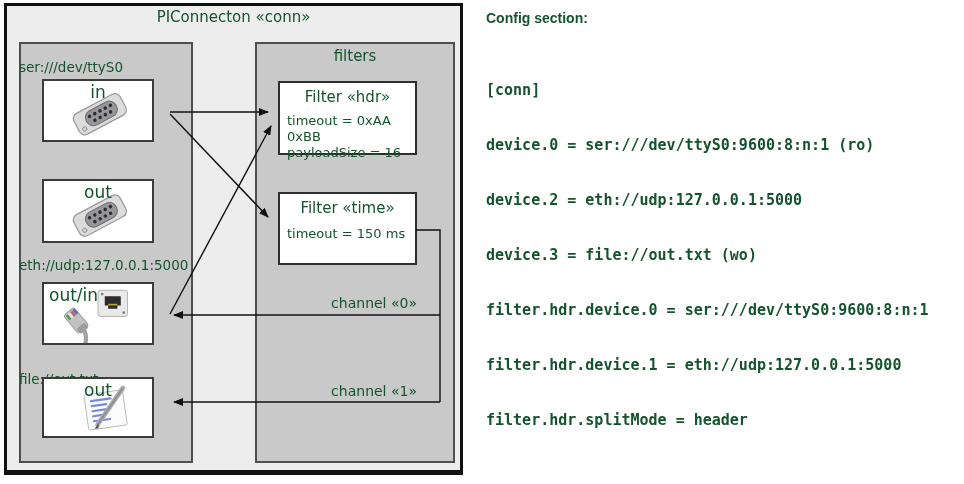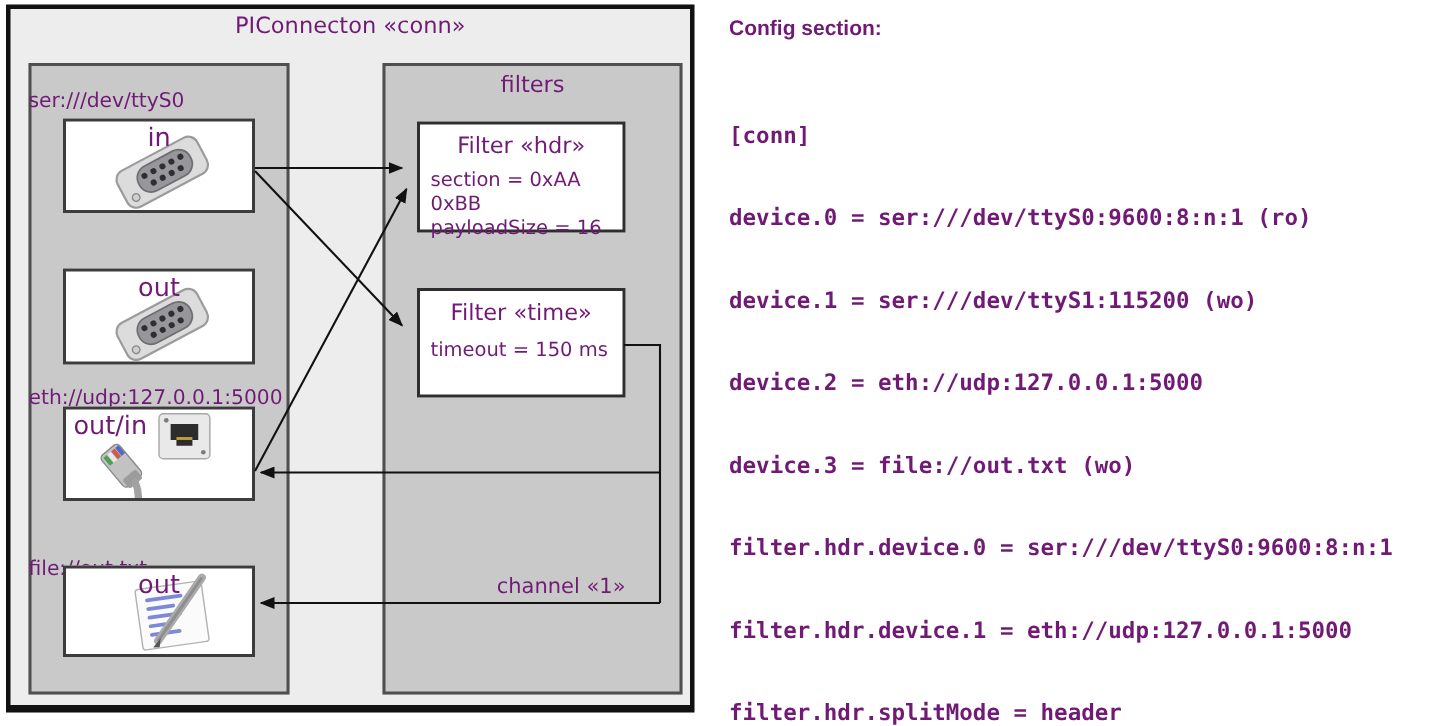--- a/index.html
+++ b/index.html
@@ -1,33 +1,33 @@
 <!DOCTYPE html>
 <html><head>
 <meta charset="utf-8">
 <style>
   html,body{margin:0;padding:0;background:#fff;}
   .stage{position:relative;width:964px;height:484px;background:#ffffff;overflow:hidden;
-         font-family:"DejaVu Sans",sans-serif;color:#701a75;}
+         font-family:"DejaVu Sans",sans-serif;color:#14532d;}
   .abs{position:absolute;box-sizing:border-box;}
 
   
   .outer{left:4px;top:3px;width:459px;height:472px;background:#ededed;
          border:3px solid #111;border-bottom-width:5px;}
   .conn-title{left:4px;top:8px;width:459px;text-align:center;font-size:15px;}
 
   
   .panel{background:#c9c9c9;border:2px solid #4f4f4f;}
   .devices-panel{left:19px;top:42px;width:174px;height:421px;}
   .filters-panel{left:255px;top:42px;width:200px;height:421px;}
   .filters-label{left:255px;top:47px;width:200px;text-align:center;font-size:15px;}
 
   
   .devlabel{left:19px;width:174px;font-size:13.5px;}
-  .devbox{left:42px;width:128px;background:#fff;border:2px solid #3c3c3c;}
+  .devbox{left:42px;width:112px;background:#fff;border:2px solid #3c3c3c;}
   .devbox svg.icon{position:absolute;left:0;top:0;width:100%;height:100%;}
   .mode{position:absolute;top:1px;left:0;width:100%;text-align:center;font-size:17px;}
   .mode-left{width:auto;left:5px;text-align:left;}
 
   
   .filterbox{left:278px;width:139px;background:#fff;border:2px solid #2e2e2e;}
   .ftitle{padding-top:5px;text-align:center;font-size:15px;}
   .fparams{padding-left:7px;font-size:13px;line-height:16px;}
   .chlabel{left:300px;width:117px;text-align:right;font-size:14px;}
 
@@ -91,21 +91,21 @@
             <circle cx="-3.5" cy="3.5" r="2.1"></circle>
             <circle cx="3.5" cy="3.5" r="2.1"></circle>
             <circle cx="10.5" cy="3.5" r="2.1"></circle>
         </g>
       </g>
     </svg>
     <div class="mode">out</div>
   </div>
 
   <div class="abs devlabel" style="top:257px">eth://udp:127.0.0.1:5000</div>
-  <div class="abs devbox" style="top:271px;height:63px">
+  <div class="abs devbox" style="top:282px;height:63px">
     <svg class="icon" viewBox="0 0 128 59">
       <g>
         <rect x="64" y="2" width="35" height="31" rx="3" fill="#e9e9e9" stroke="#a8a8a8"></rect>
         <circle cx="69" cy="6.5" r="1.6" fill="#7c7c7c"></circle>
         <circle cx="94.5" cy="28.5" r="1.6" fill="#7c7c7c"></circle>
         <path d="M72,9 h19 v11 h-4 v4 h-11 v-4 h-4 z" fill="#2c2c2c"></path>
         <rect x="76" y="18" width="11" height="2" fill="#bf9e3c"></rect>
       </g>
       <g transform="translate(40,40) rotate(-40)">
         <rect x="-8" y="-17" width="16" height="28" rx="3" fill="#c2c2c2" stroke="#8b8b8b"></rect>
@@ -138,32 +138,33 @@
           <polygon points="-19,20 -13,14.5 -14.5,20.5" fill="#555"></polygon>
         </g>
       </g>
     </svg>
     <div class="mode">out</div>
   </div>
 
   <div class="abs filterbox" style="top:81px;height:74px">
     <div class="ftitle">Filter «hdr»</div>
     <div class="fparams" style="margin-top:7px">
-      <div>section = 0xAA 0xBB</div>
+      <div>timeout = 0xAA 0xBB</div>
       <div>payloadSize = 16</div>
     </div>
   </div>
 
   <div class="abs filterbox" style="top:192px;height:73px">
     <div class="ftitle">Filter «time»</div>
     <div class="fparams" style="margin-top:9px">
       <div>timeout = 150 ms</div>
     </div>
   </div>
 
+  <div class="abs chlabel" style="top:295px">channel «0»</div>
   <div class="abs chlabel" style="top:383px">channel «1»</div>
 
   <svg class="abs overlay" viewBox="0 0 964 484">
     <defs>
       <marker id="arr" markerUnits="userSpaceOnUse" markerWidth="10" markerHeight="8" refX="9" refY="4" orient="auto">
         <path d="M0,0 L10,4 L0,8 z" fill="#111"></path>
       </marker>
     </defs>
     <g stroke="#111" stroke-width="1.4" fill="none">
       <path d="M170,112 L268,112" marker-end="url(#arr)"></path>
@@ -172,21 +173,20 @@
       <path d="M416,230 L440,230 L440,402"></path>
       <path d="M440,315 L174,315" marker-end="url(#arr)"></path>
       <path d="M440,402 L174,402" marker-end="url(#arr)"></path>
     </g>
   </svg>
 
   <div class="abs cfg-head">Config section:</div>
   <div class="abs cfg">
     <div>[conn]</div>
     <div>device.0 = ser:///dev/ttyS0:9600:8:n:1 (ro)</div>
-    <div>device.1 = ser:///dev/ttyS1:115200 (wo)</div>
     <div>device.2 = eth://udp:127.0.0.1:5000</div>
     <div>device.3 = file://out.txt (wo)</div>
     <div>filter.hdr.device.0 = ser:///dev/ttyS0:9600:8:n:1</div>
     <div>filter.hdr.device.1 = eth://udp:127.0.0.1:5000</div>
     <div>filter.hdr.splitMode = header</div>
     
     
     
     
     

